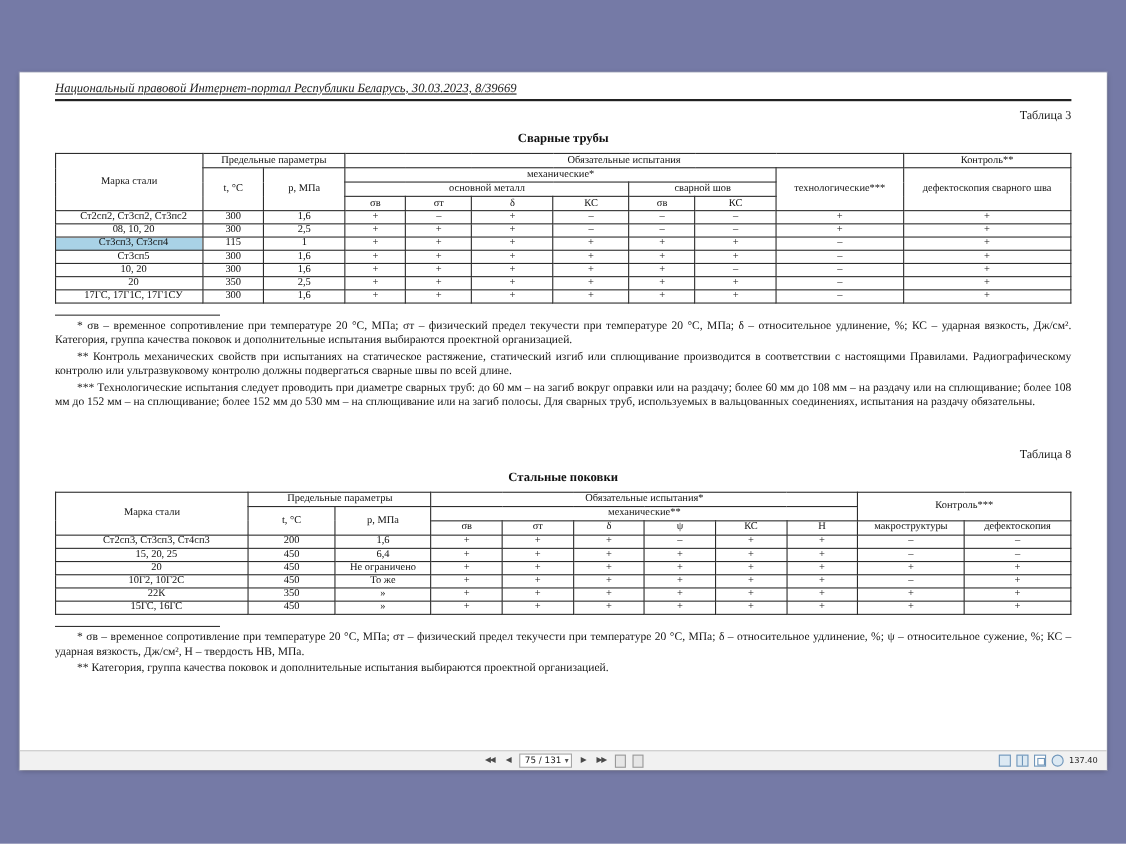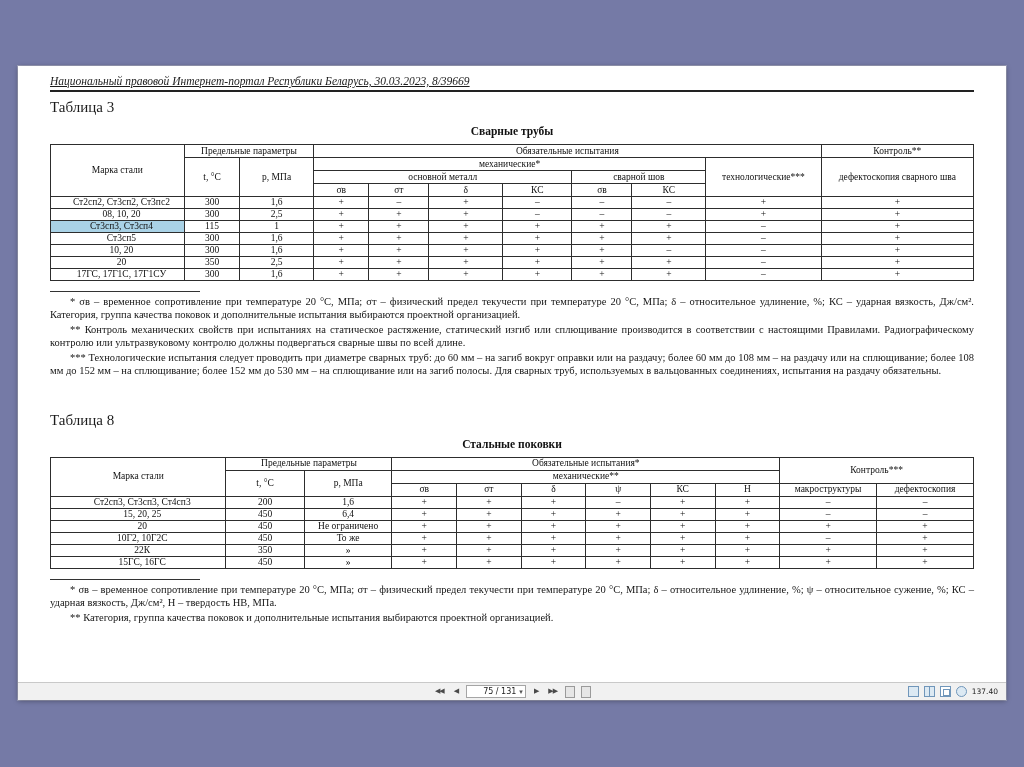--- a/index.html
+++ b/index.html
@@ -27,21 +27,21 @@
   }
   .doc-header {
     text-align: left;
     font-style: italic;
     font-size: 11.5px;
     color: #1c1c1c;
     border-bottom: 2px solid #222;
     padding-bottom: 3px;
   }
   .doc-header span { text-decoration: underline; }
-  .tbl-label { font-size: 15px; color: #1c1c1c; margin-top: 7px; font-family: Liberation Serif, serif; }
+  .tbl-label { text-align: right; font-size: 11px; color: #1c1c1c; margin-top: 7px; font-family: Liberation Serif, serif; }
   .tbl-title { text-align: center; font-weight: bold; font-size: 11.5px; color: #111; margin: 9px 0 7px 0; }
   table { width: 100%; border-collapse: collapse; table-layout: fixed; }
   th, td {
     border: 1px solid #2d2d2d;
     font-size: 9.5px;
     font-weight: normal;
     color: #111;
     text-align: center;
     vertical-align: middle;
     padding: 0 2px;
@@ -82,21 +82,21 @@
     line-height: 1;
     padding: 2px 2px;
     letter-spacing: -1px;
   }
   .page-box {
     display: flex;
     align-items: center;
     background: #fff;
     border: 1px solid #a5a5a5;
     height: 13px;
-    padding: 0 2px 0 16px;
+    padding: 0 2px 0 4px;
     gap: 3px;
   }
   .page-box .val { font-size: 8px; color: #222; }
   .page-box .dd { font-size: 7px; color: #555; }
   .tool-icon {
     width: 10px; height: 12px;
     border: 1px solid #9a9a9a;
     background: #e6e6e6;
     cursor: pointer;
   }

